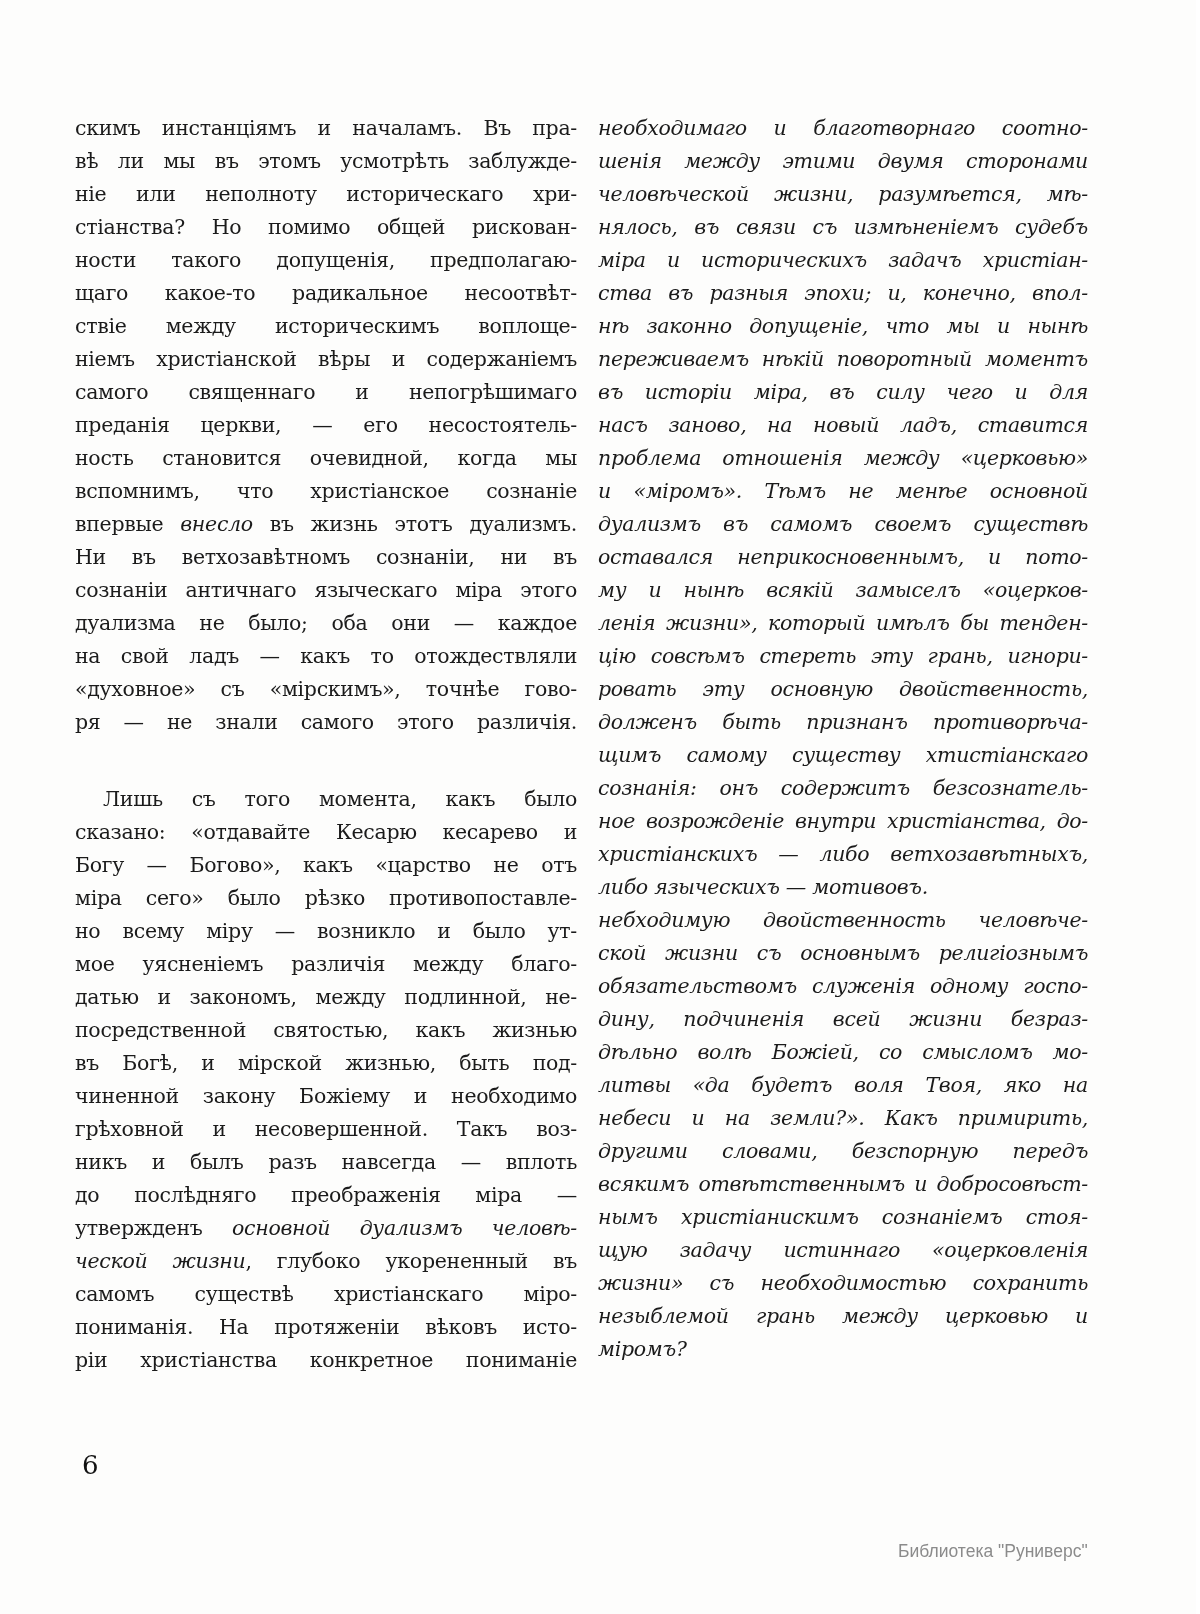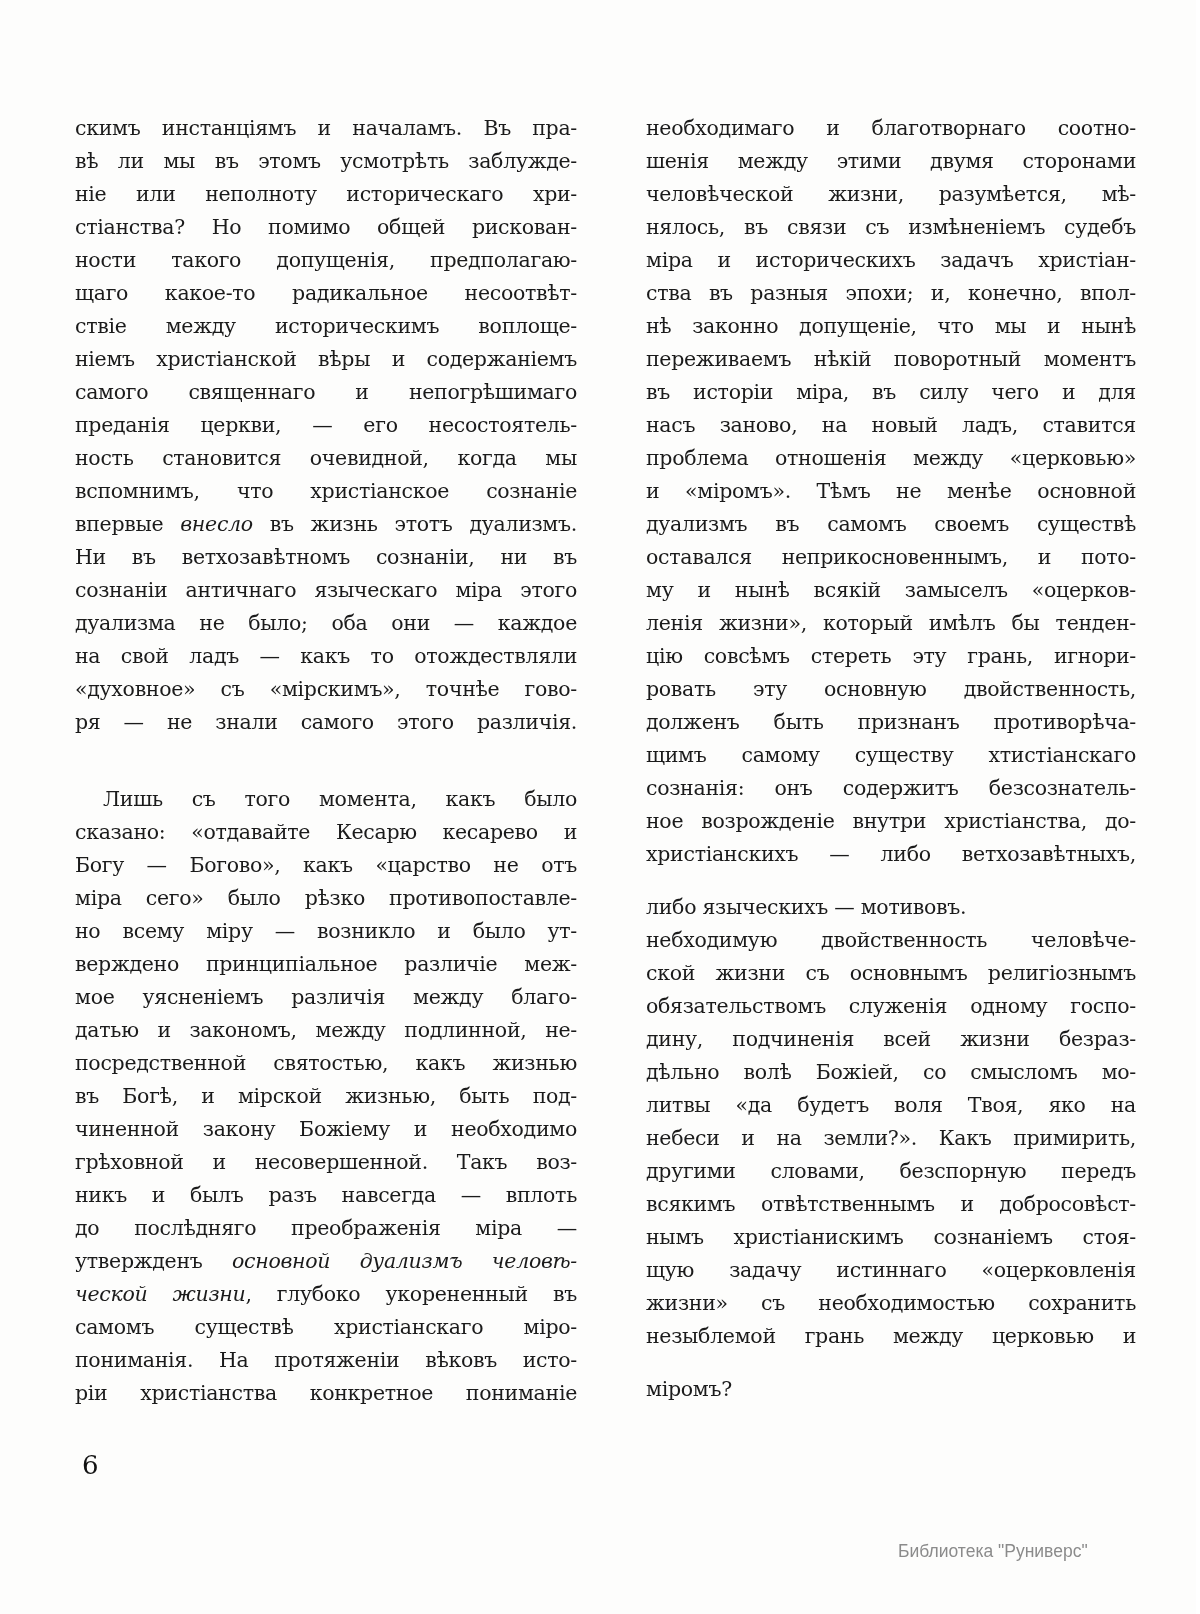--- a/index.html
+++ b/index.html
@@ -13,29 +13,29 @@
     overflow: hidden;
   }
   .col {
     position: absolute;
     top: 112px;
     font-size: 20.5px;
     line-height: 33px;
     letter-spacing: -0.3px;
   }
   .col-left  { left: 75px;  width: 502px; }
-  .col-right { left: 646px; width: 490px; }
+  .col-right { left: 598px; width: 490px; font-style: italic; }
   .line {
     height: 33px;
     overflow: hidden;
     text-align: justify;
     text-align-last: justify;
   }
   .line.indent { text-indent: 28px; margin-top: 44px; }
-  .line.last { text-align-last: left; margin-top: 20px; }
+  .line.last { text-align-last: left; }
   .it { font-style: italic; }
   .page-number {
     position: absolute;
     left: 82px;
     top: 1450px;
     font-size: 26px;
     color: #111;
   }
   .watermark {
     position: absolute;
@@ -68,21 +68,20 @@
       <div class="line"><span>сознаніи античнаго языческаго міра этого</span></div>
       <div class="line"><span>дуализма не было; оба они — каждое</span></div>
       <div class="line"><span>на свой ладъ — какъ то отождествляли</span></div>
       <div class="line"><span>«духовное» съ «мірскимъ», точнѣе гово-</span></div>
       <div class="line"><span>ря — не знали самого этого различія.</span></div>
       <div class="line indent"><span>Лишь съ того момента, какъ было</span></div>
       <div class="line"><span>сказано: «отдавайте Кесарю кесарево и</span></div>
       <div class="line"><span>Богу — Богово», какъ «царство не отъ</span></div>
       <div class="line"><span>міра сего» было рѣзко противопоставле-</span></div>
       <div class="line"><span>но всему міру — возникло и было ут-</span></div>
-      <div class="line"><span>верждено принципіальное различіе меж-</span></div>
       <div class="line"><span>мое уясненіемъ различія между благо-</span></div>
       <div class="line"><span>датью и закономъ, между подлинной, не-</span></div>
       <div class="line"><span>посредственной святостью, какъ жизнью</span></div>
       <div class="line"><span>въ Богѣ, и мірской жизнью, быть под-</span></div>
       <div class="line"><span>чиненной закону Божіему и необходимо</span></div>
       <div class="line"><span>грѣховной и несовершенной. Такъ воз-</span></div>
       <div class="line"><span>никъ и былъ разъ навсегда — вплоть</span></div>
       <div class="line"><span>до послѣдняго преображенія міра —</span></div>
       <div class="line"><span>утвержденъ </span><span class="it">основной дуализмъ человѣ-</span></div>
       <div class="line"><span class="it">ческой жизни</span><span>, глубоко укорененный въ</span></div>

